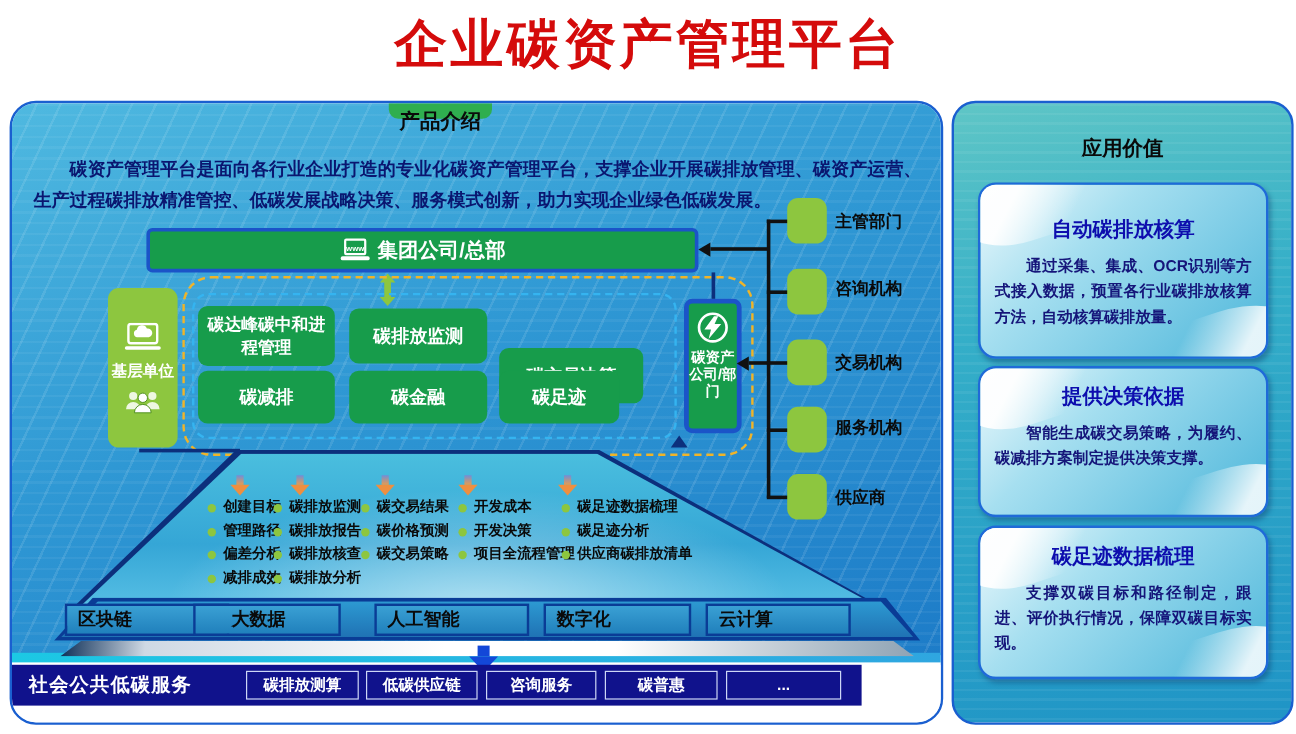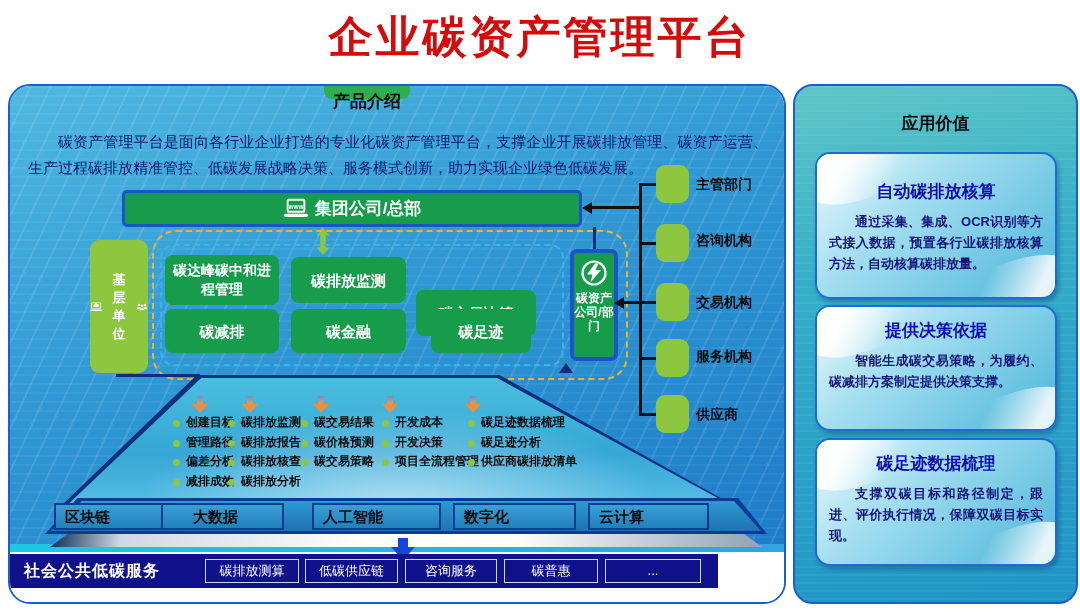--- a/index.html
+++ b/index.html
@@ -29,21 +29,21 @@
   }
   .cyan-strip{position:absolute;left:0;top:458px;width:100%;height:10px;
     background:linear-gradient(90deg,#1cc8e4,#2fa6e0);}
   .panel-white-bottom{position:absolute;left:0;top:466px;width:100%;height:50px;background:#ffffff;}
 
   .intro-tab-pill{position:absolute;left:314px;top:0;width:86px;height:13px;background:#2fae4f;border-radius:0 0 8px 8px;}
   .intro-tab{position:absolute;left:264px;top:4px;width:186px;text-align:center;
     font-size:17px;font-weight:bold;color:#0a0a0a;}
   .intro-desc{
     position:absolute;left:18px;top:28px;width:740px;
-    font-size:15px;line-height:26px;font-weight:normal;color:#0a1670;
+    font-size:15px;line-height:26px;font-weight:bold;color:#0a1670;
     text-indent:2em;text-align:justify;
   }
 
   
   .hq-bar{
     position:absolute;left:112px;top:104px;width:460px;height:37px;
     background:#179c4b;border:3px solid #1b54c8;border-radius:5px;box-sizing:border-box;
     display:flex;align-items:center;justify-content:center;gap:6px;
     color:#ffffff;font-size:17px;font-weight:bold;text-align:center;
   }
@@ -58,27 +58,27 @@
   .module-box{
     position:absolute;background:#179c4b;border-radius:8px;box-sizing:border-box;
     display:flex;align-items:center;justify-content:center;text-align:center;
     color:#ffffff;font-weight:bold;font-size:15px;line-height:19px;padding:2px;
   }
   .m0{left:155px;top:169px;width:114px;height:50px;font-size:14px;}
   .m1{left:281px;top:171px;width:115px;height:46px;}
   .m2{left:406px;top:171px;width:120px;height:46px;margin-top:33px;}
   .m3{left:155px;top:223px;width:114px;height:44px;}
   .m4{left:281px;top:223px;width:115px;height:44px;}
-  .m5{left:421px;top:223px;width:100px;height:44px;}
+  .m5{left:406px;top:223px;width:100px;height:44px;}
 
   
   .grassroots{
     position:absolute;left:80px;top:154px;width:58px;height:133px;
     background:#8dc63f;border-radius:9px;
-    display:flex;flex-direction:row;align-items:center;justify-content:center;gap:7px;
+    display:flex;flex-direction:column;align-items:center;justify-content:center;gap:7px;
     color:#ffffff;font-weight:bold;font-size:13px;text-align:center;
   }
 
   
   .carbon-dept{
     position:absolute;left:560px;top:163px;width:48px;height:112px;
     background:#179c4b;border:4px solid #1b54c8;border-radius:7px;box-sizing:border-box;
     display:flex;flex-direction:column;align-items:center;justify-content:flex-start;gap:4px;
     padding-top:6px;color:#ffffff;font-weight:bold;font-size:12px;line-height:14px;text-align:center;
   }
@@ -140,21 +140,21 @@
   .blue-down-arrow{position:absolute;left:381px;top:452px;width:24px;height:22px;}
   .blue-down-arrow .shaft{position:absolute;left:7px;top:0;width:10px;height:9px;background:#1347d8;}
   .blue-down-arrow .head{position:absolute;left:0;top:9px;width:0;height:0;
     border-left:12px solid transparent;border-right:12px solid transparent;border-top:13px solid #1347d8;}
 
   
   .service-bar{position:absolute;left:0;top:468px;width:708px;height:34px;background:#10128c;
     display:flex;align-items:center;}
   .service-label{margin-left:14px;color:#ffffff;font-size:16px;font-weight:bold;letter-spacing:1px;}
   .service-btn{position:absolute;top:5px;height:24px;box-sizing:border-box;border:1.5px solid #cdd6f6;
-    color:#ffffff;font-size:13px;font-weight:normal;text-align:center;line-height:21px;}
+    color:#ffffff;font-size:13px;font-weight:bold;text-align:center;line-height:21px;}
   .s0{left:195px;width:94px;} .s1{left:295px;width:93px;} .s2{left:395px;width:92px;}
   .s3{left:494px;width:94px;} .s4{left:595px;width:96px;}
 
   
   .right-panel{
     position:absolute;left:793px;top:84px;width:281px;height:516px;
     border:2px solid #1a5fd0;border-radius:20px;overflow:hidden;
     background:
       repeating-linear-gradient(180deg, rgba(255,255,255,.06) 0 2px, rgba(255,255,255,0) 2px 8px),
       linear-gradient(168deg,#5fc6c6 0%,#34aec8 35%,#1f94c6 100%);

